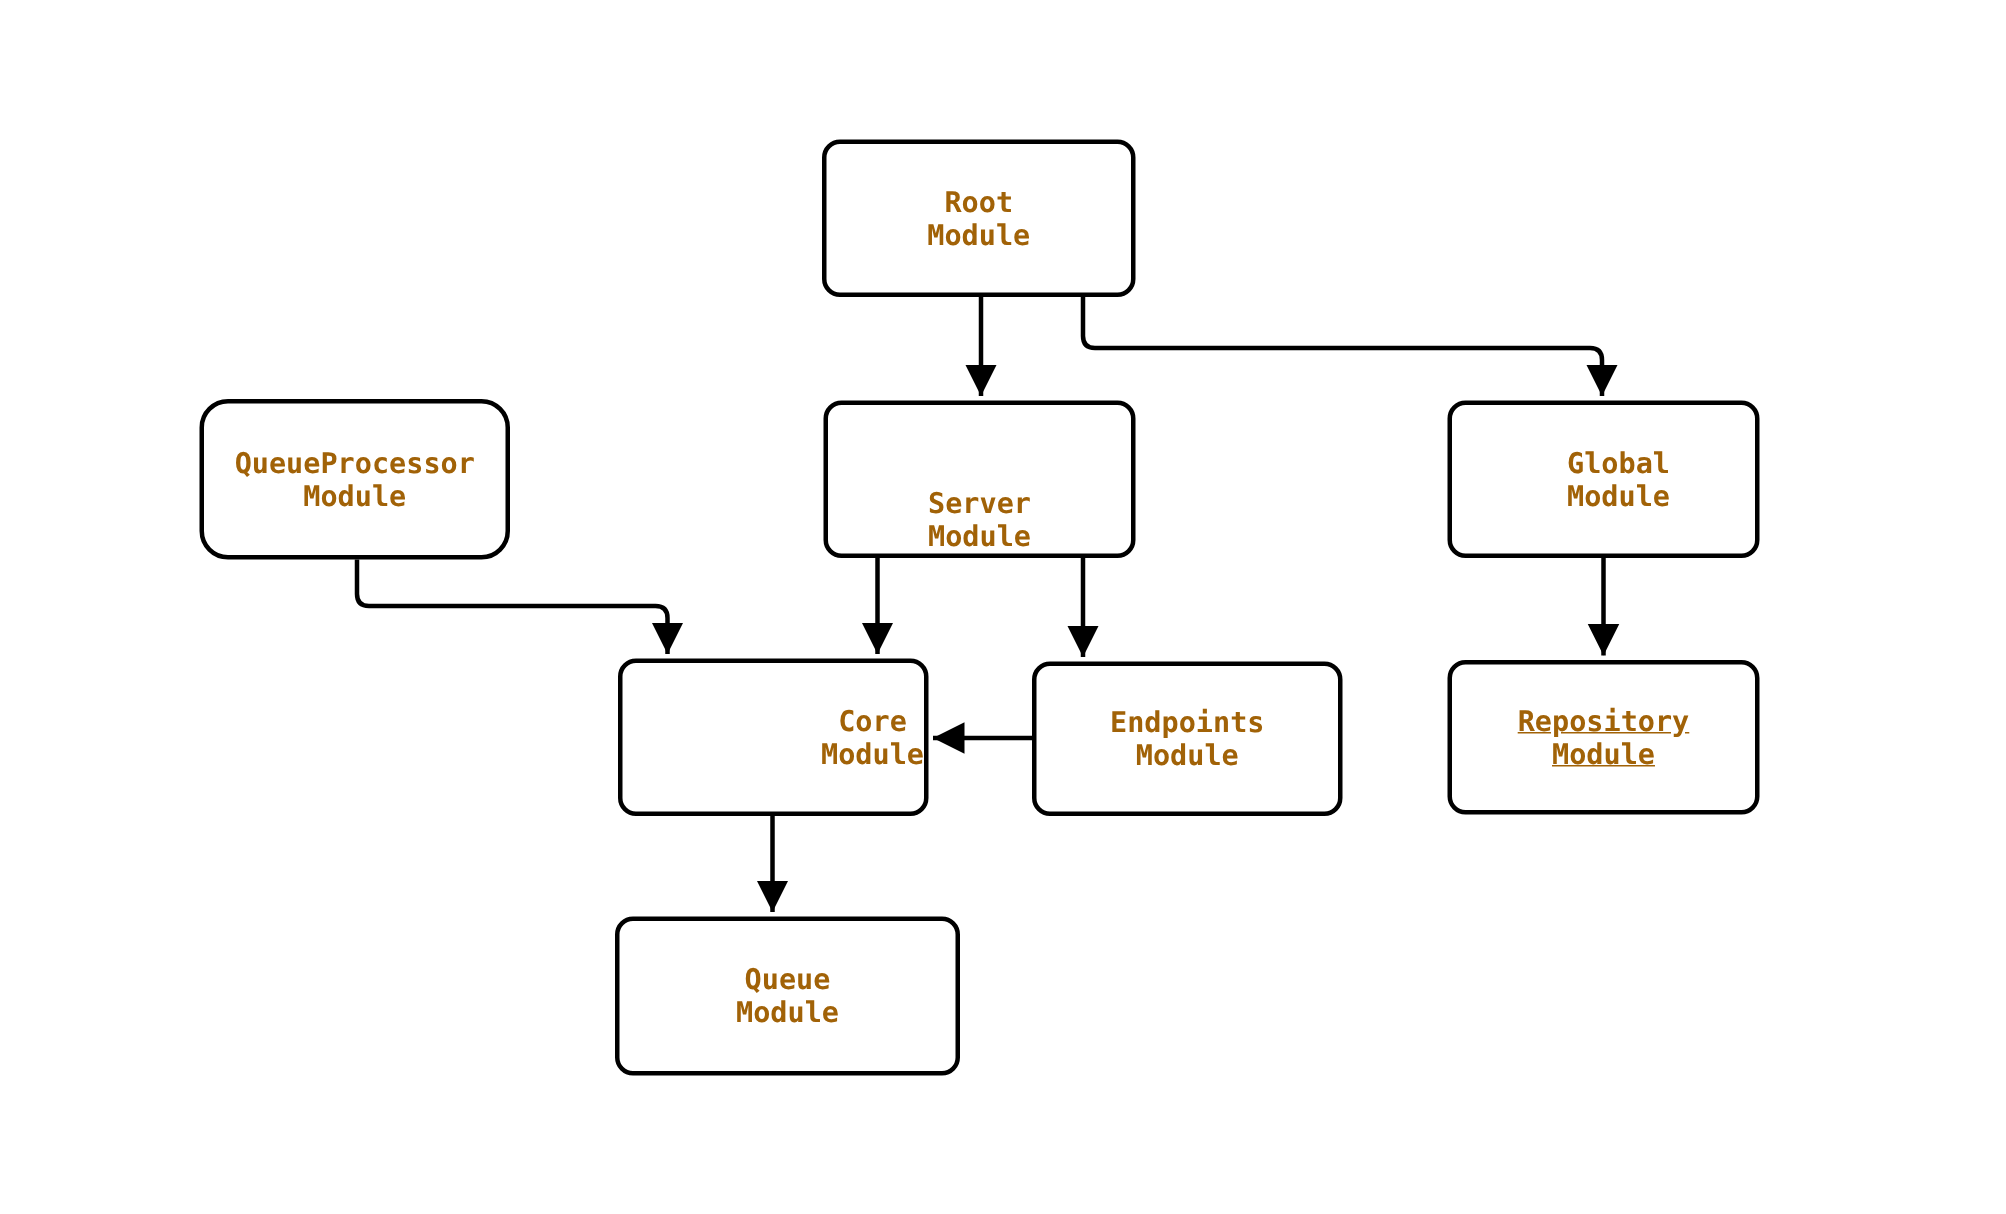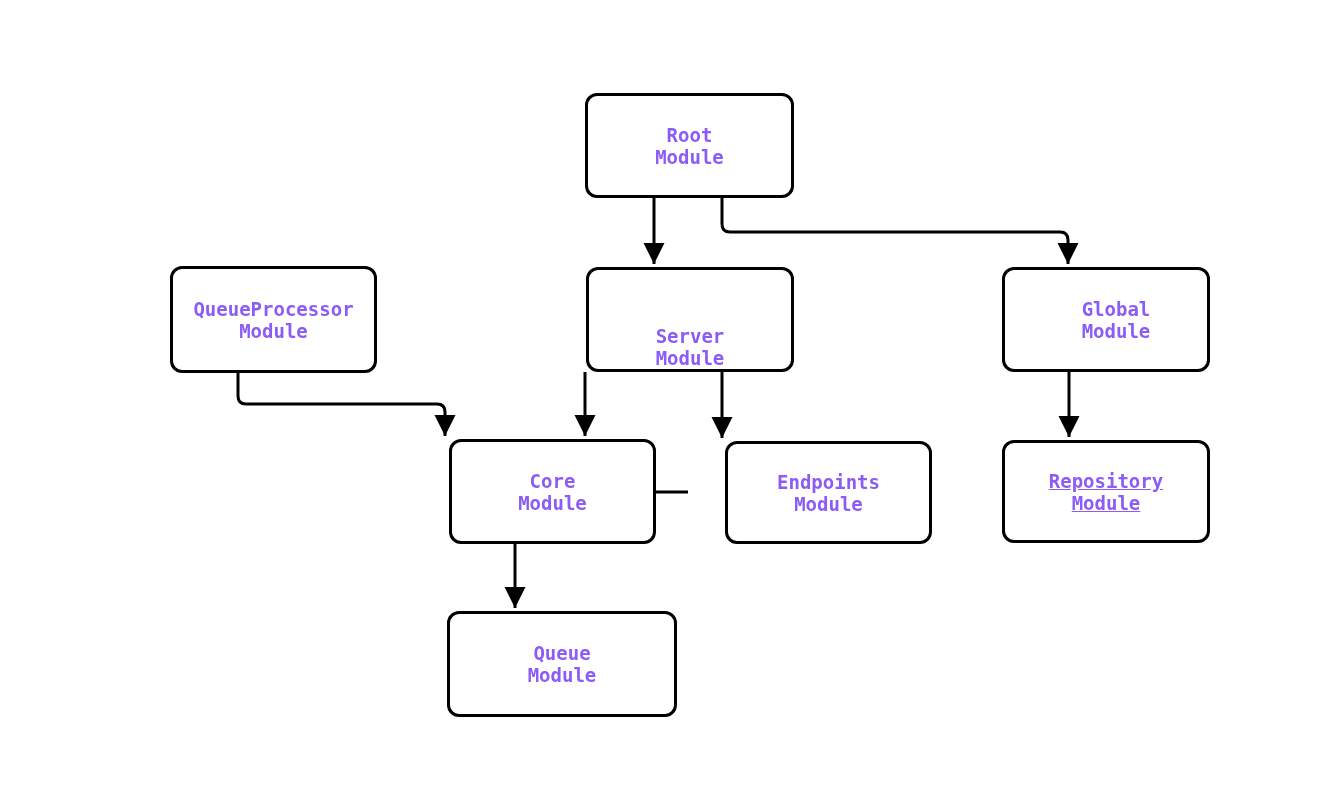--- a/index.html
+++ b/index.html
@@ -34,30 +34,29 @@
     background: #ffffff;
     border: 3px solid #000000;
     border-radius: 12px;
     display: flex;
     align-items: center;
     justify-content: center;
     text-align: center;
     font-weight: bold;
     font-size: 19px;
     line-height: 22px;
-    color: #8b5cf6;
+    color: #a16207;
     white-space: pre-line;
-    margin-left: 37px;
   }
   
   .node-root         { left: 548px; top:  93px; width: 209px; height: 105px; }
-  .node-queueprocessor { left: 133px; top: 266px; width: 207px; height: 107px; }
+  .node-queueprocessor { left: 133px; top: 266px; width: 207px; height: 107px; border-radius: 19px; }
   .node-server       { left: 549px; top: 267px; width: 208px; height: 105px; align-items: flex-end; }
   .node-global       { left: 965px; top: 267px; width: 208px; height: 105px; padding-left: 20px; }
-  .node-core         { left: 412px; top: 439px; width: 207px; height: 105px; }
+  .node-core         { left: 412px; top: 439px; width: 207px; height: 105px; justify-content: flex-end; }
   .node-endpoints    { left: 688px; top: 441px; width: 207px; height: 103px; }
   .node-repository   { left: 965px; top: 440px; width: 208px; height: 103px; text-decoration: underline; }
   .node-queue        { left: 410px; top: 611px; width: 230px; height: 106px; }
 </style>
 </head>
 <body>
 
 <div class="canvas">
 
   <svg class="edges-layer" width="1337" height="809" viewBox="0 0 1337 809" xmlns="http://www.w3.org/2000/svg">

